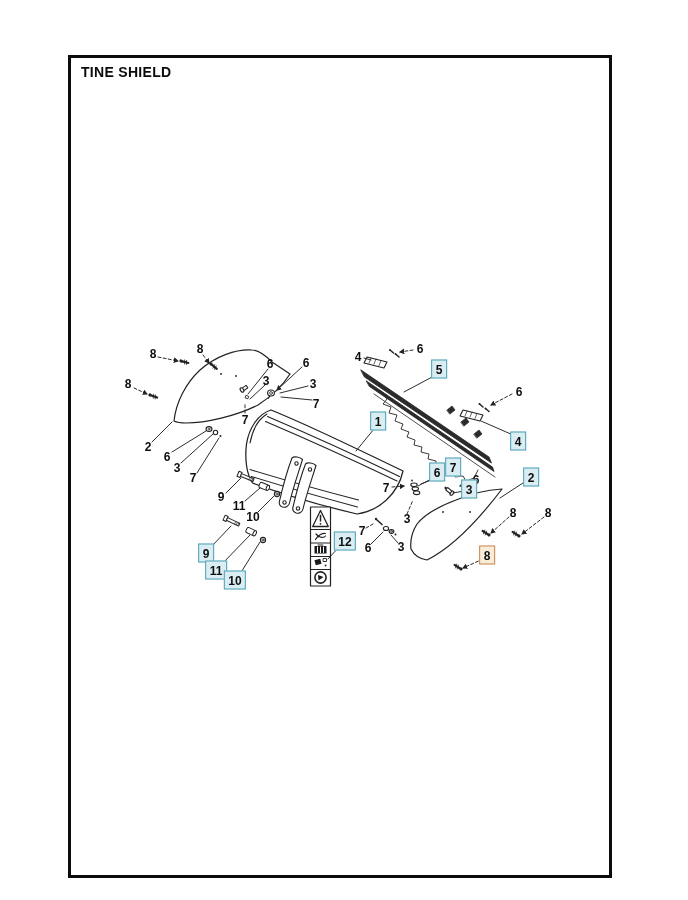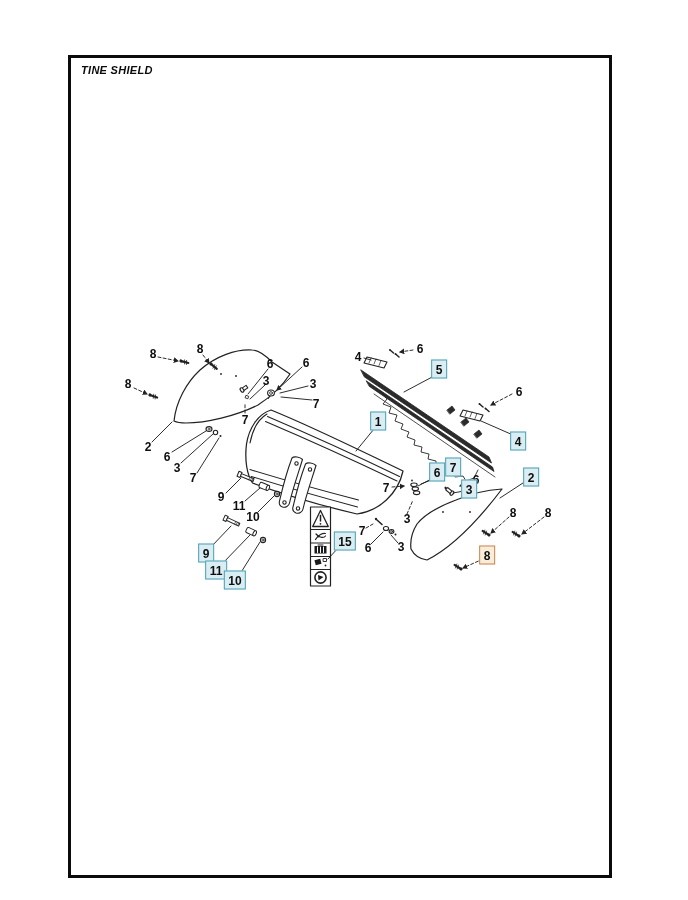--- a/index.html
+++ b/index.html
@@ -1,21 +1,21 @@
 <!DOCTYPE html>
 <html style="--line: #222222; --teal-fill: #d9edf2; --teal-border: #4ba0b4; --orange-fill: #f9ecd9; --orange-border: #c9854e;"><head>
 <meta charset="utf-8">
 <style>
   html,body{margin:0;padding:0;background:#fff;}
   .page{position:relative;width:688px;height:900px;background:#ffffff;
         font-family:"Liberation Sans",sans-serif;overflow:hidden;}
   .frame{position:absolute;left:68px;top:55px;width:544px;height:823px;
          box-sizing:border-box;border:3px solid #0b0b0b;background:#fff;}
-  .title{position:absolute;left:81px;top:64px;font-size:11px;font-weight:bold;
-         color:#0b0b0b;letter-spacing:.3px;font-style:italic;}
+  .title{position:absolute;left:81px;top:64px;font-size:14px;font-weight:bold;
+         color:#0b0b0b;letter-spacing:.3px;}
   svg{position:absolute;left:0;top:0;}
   #callout-layer{position:absolute;left:0;top:0;width:688px;height:900px;}
   .callout{position:absolute;transform:translate(-50%,-50%);
            font:bold 12px "Liberation Sans",sans-serif;color:#0e0e0e;line-height:1;
            white-space:nowrap;}
   .callout.teal{background:var(--teal-fill,#d9edf2);border:1.5px solid var(--teal-border,#4ba0b4);
                 padding:2.5px 3.5px;}
   .callout.orange{background:var(--orange-fill,#f9ecd9);border:1.5px solid var(--orange-border,#c9854e);
                   padding:2.5px 3.5px;}
 </style>
@@ -291,21 +291,21 @@
       <div class="callout teal" style="left: 439px; top: 369px;">5</div>
       <div class="callout plain" style="left: 519px; top: 392px;">6</div>
       <div class="callout teal" style="left: 518px; top: 441px;">4</div>
       <div class="callout teal" style="left: 378px; top: 421px;">1</div>
       <div class="callout plain" style="left: 221px; top: 497px;">9</div>
       <div class="callout plain" style="left: 239px; top: 506px;">11</div>
       <div class="callout plain" style="left: 253px; top: 517px;">10</div>
       <div class="callout teal" style="left: 206px; top: 553px;">9</div>
       <div class="callout teal" style="left: 216px; top: 570px;">11</div>
       <div class="callout teal" style="left: 235px; top: 580px;">10</div>
-      <div class="callout teal" style="left: 345px; top: 541px;">15</div>
+      <div class="callout teal" style="left: 345px; top: 541px;">12</div>
       <div class="callout plain" style="left: 386px; top: 488px;">7</div>
       <div class="callout teal" style="left: 453px; top: 467px;">7</div>
       <div class="callout teal" style="left: 437px; top: 472px;">6</div>
       <div class="callout plain" style="left: 476px; top: 480px;">6</div>
       <div class="callout teal" style="left: 469px; top: 489px;">3</div>
       <div class="callout plain" style="left: 407px; top: 519px;">3</div>
       <div class="callout plain" style="left: 362px; top: 531px;">7</div>
       <div class="callout plain" style="left: 368px; top: 548px;">6</div>
       <div class="callout plain" style="left: 401px; top: 547px;">3</div>
       <div class="callout teal" style="left: 531px; top: 477px;">2</div>

